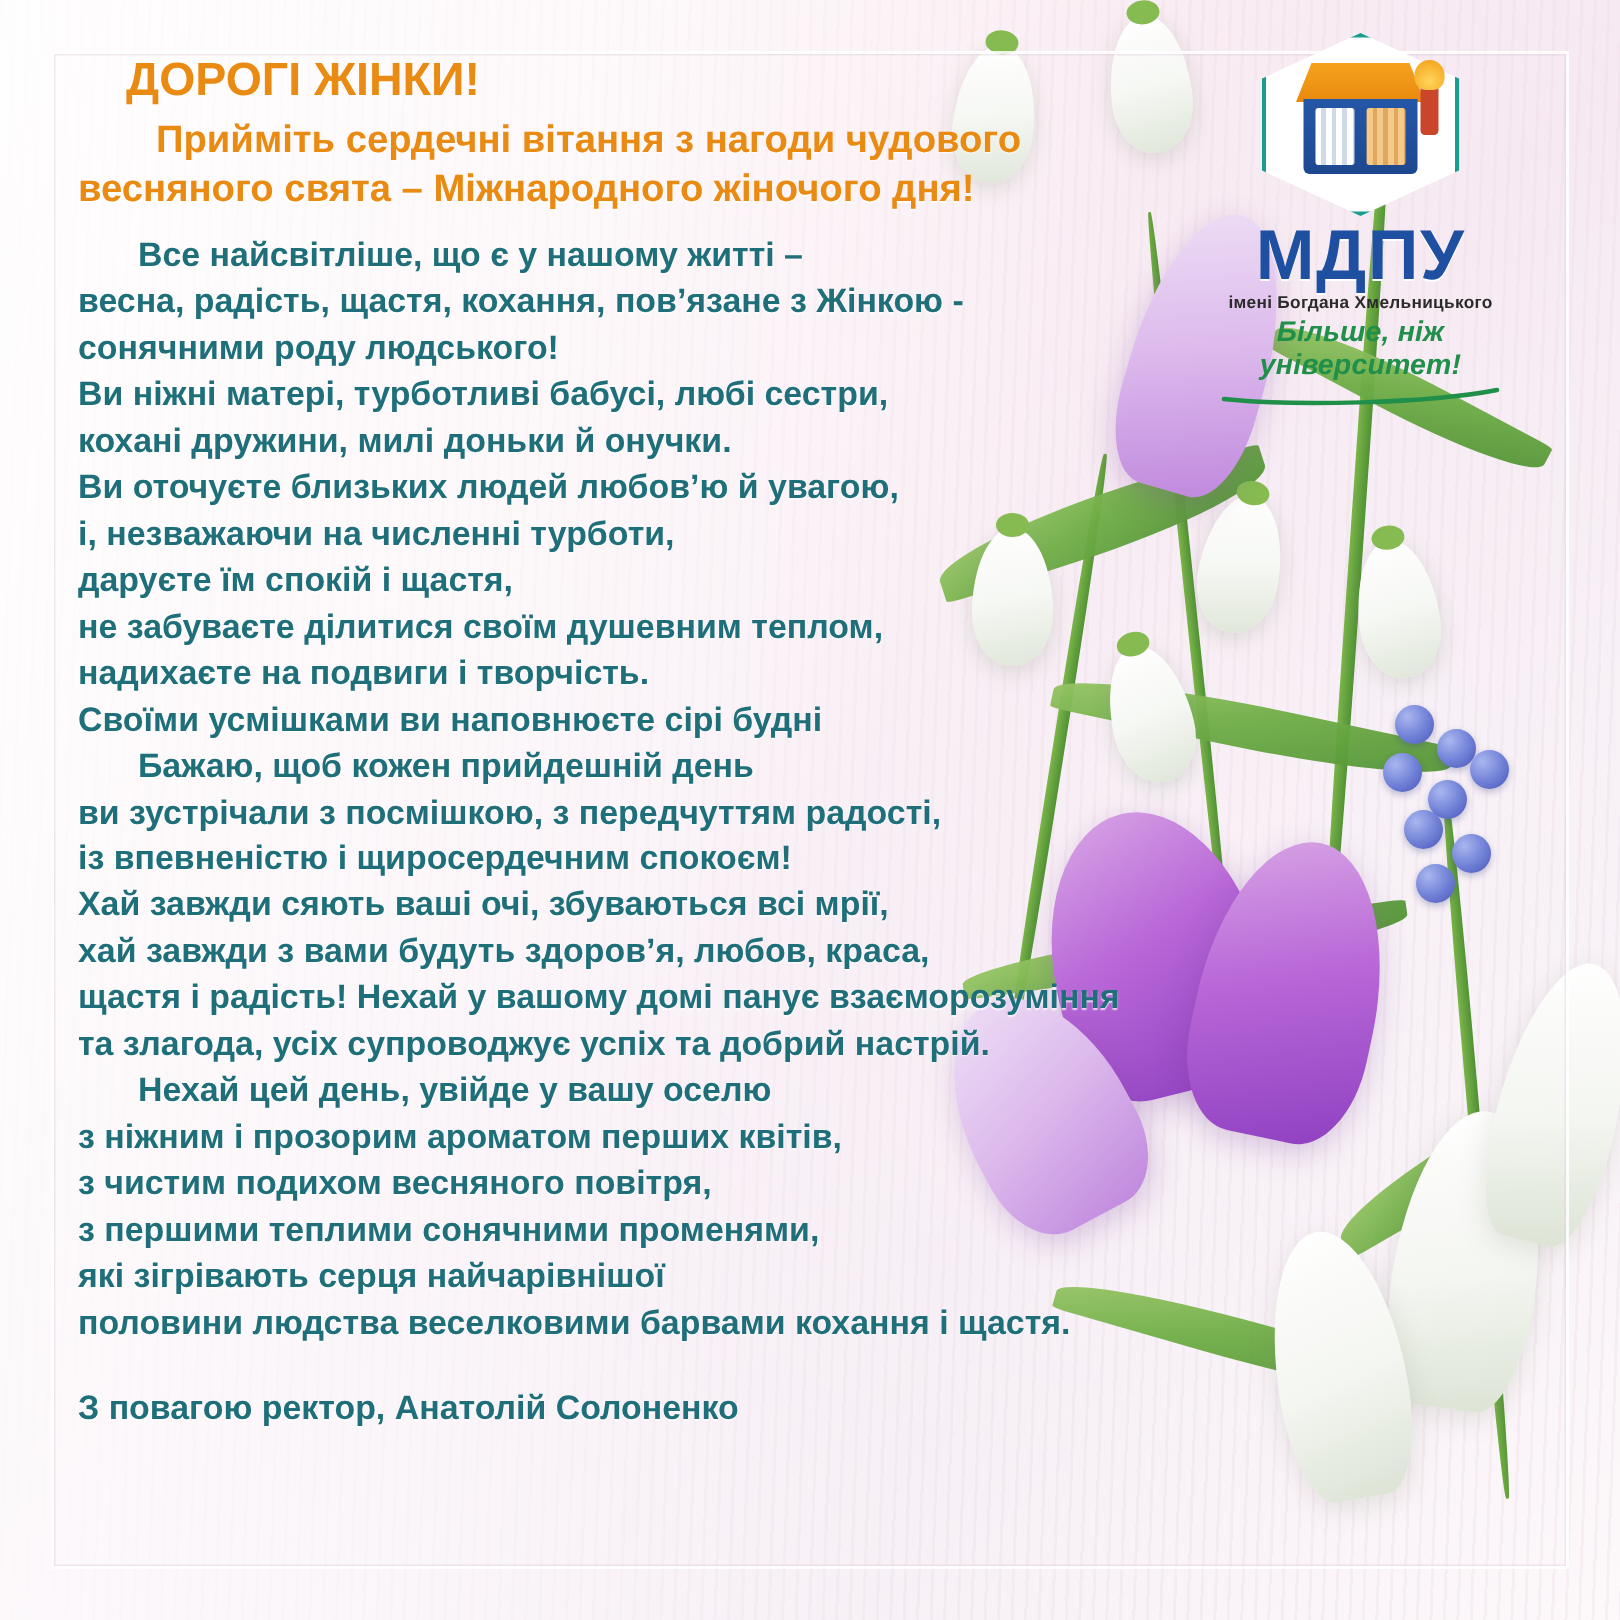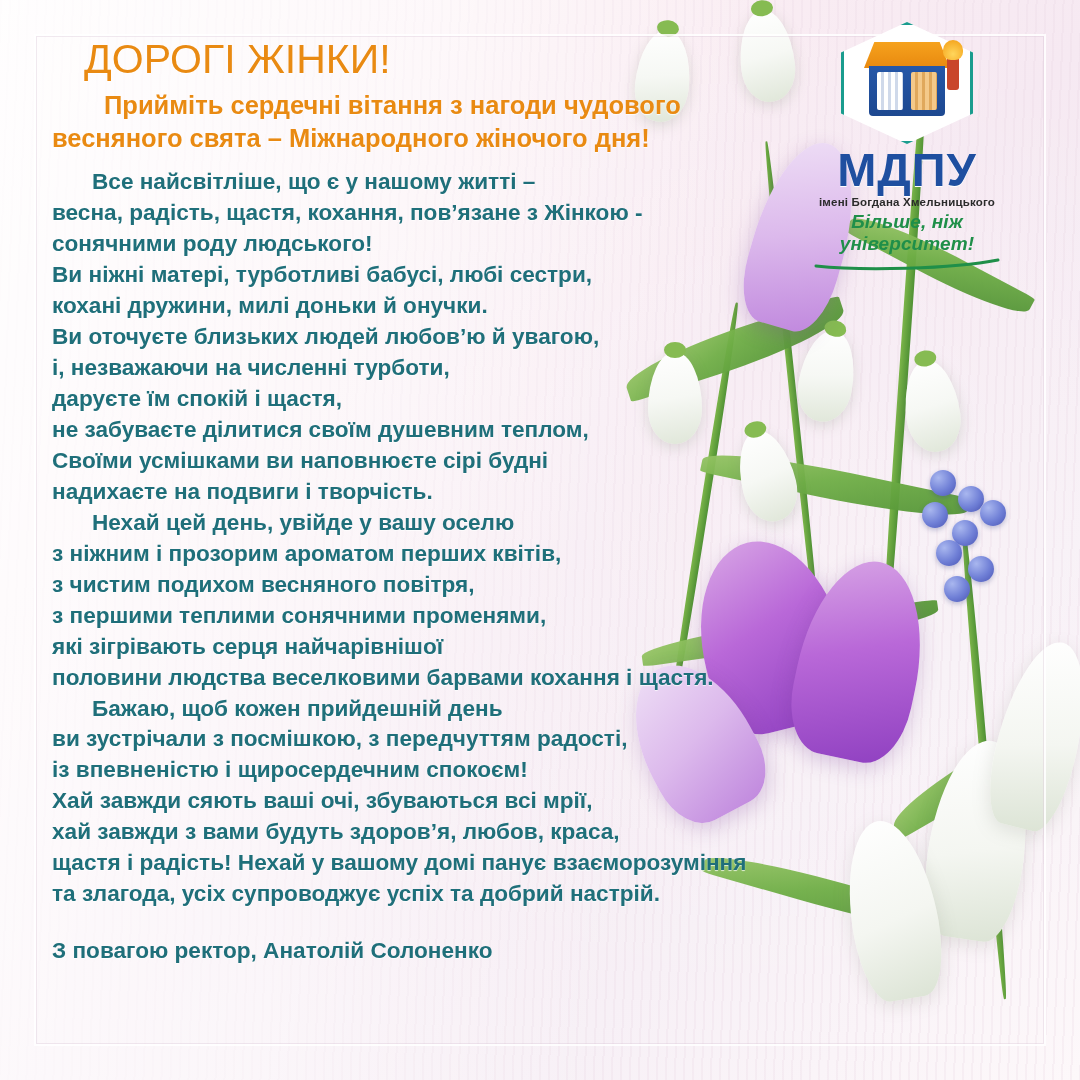--- a/index.html
+++ b/index.html
@@ -201,22 +201,22 @@
   
   .content {
     position: absolute;
     left: 52px;
     top: 26px;
     width: 830px;
     z-index: 4;
   }
   .heading {
     color: #e98a12;
-    font-weight: 400;
-    font-size: 41px;
+    font-weight: 700;
+    font-size: 31px;
     line-height: 1.22;
     text-shadow: 0 1px 1px rgba(255,255,255,0.9);
     margin: 8px 0 0 32px;
   }
   .subheading {
     color: #e98a12;
     font-weight: 800;
     font-size: 25.5px;
     line-height: 1.3;
     text-shadow: 0 1px 1px rgba(255,255,255,0.9);
@@ -317,37 +317,37 @@
         <div class="p">
           <span class="line indent">Все найсвітліше, що є у нашому житті –</span>
           <span class="line">весна, радість, щастя, кохання, пов’язане з Жінкою -</span>
           <span class="line">сонячними роду людського!</span>
           <span class="line">Ви ніжні матері, турботливі бабусі, любі сестри,</span>
           <span class="line">кохані дружини, милі доньки й онучки.</span>
           <span class="line">Ви оточуєте близьких людей любов’ю й увагою,</span>
           <span class="line">і, незважаючи на численні турботи,</span>
           <span class="line">даруєте їм спокій і щастя,</span>
           <span class="line">не забуваєте ділитися своїм душевним теплом,</span>
+          <span class="line">надихаєте на подвиги і творчість.</span>
           <span class="line">Своїми усмішками ви наповнюєте сірі будні</span>
-          <span class="line">надихаєте на подвиги і творчість.</span>
-        </div>
-        <div class="p">
-          <span class="line indent">Нехай цей день, увійде у вашу оселю</span>
-          <span class="line">з ніжним і прозорим ароматом перших квітів,</span>
-          <span class="line">з чистим подихом весняного повітря,</span>
-          <span class="line">з першими теплими сонячними променями,</span>
-          <span class="line">які зігрівають серця найчарівнішої</span>
-          <span class="line">половини людства веселковими барвами кохання і щастя.</span>
         </div>
         <div class="p">
           <span class="line indent">Бажаю, щоб кожен прийдешній день</span>
           <span class="line">ви зустрічали з посмішкою, з передчуттям радості,</span>
           <span class="line">із впевненістю і щиросердечним спокоєм!</span>
           <span class="line">Хай завжди сяють ваші очі, збуваються всі мрії,</span>
           <span class="line">хай завжди з вами будуть здоров’я, любов, краса,</span>
           <span class="line">щастя і радість! Нехай у вашому домі панує взаєморозуміння</span>
           <span class="line">та злагода, усіх супроводжує успіх та добрий настрій.</span>
         </div>
+        <div class="p">
+          <span class="line indent">Нехай цей день, увійде у вашу оселю</span>
+          <span class="line">з ніжним і прозорим ароматом перших квітів,</span>
+          <span class="line">з чистим подихом весняного повітря,</span>
+          <span class="line">з першими теплими сонячними променями,</span>
+          <span class="line">які зігрівають серця найчарівнішої</span>
+          <span class="line">половини людства веселковими барвами кохання і щастя.</span>
+        </div>
       </div>
     <div class="signature">З повагою ректор, Анатолій Солоненко</div>
   </div>
 
 </div>
 
 </body></html>

